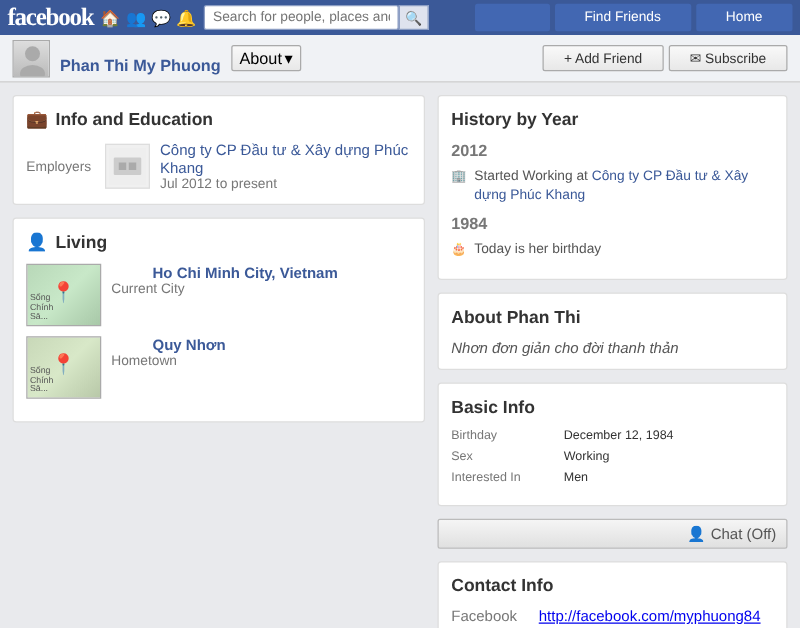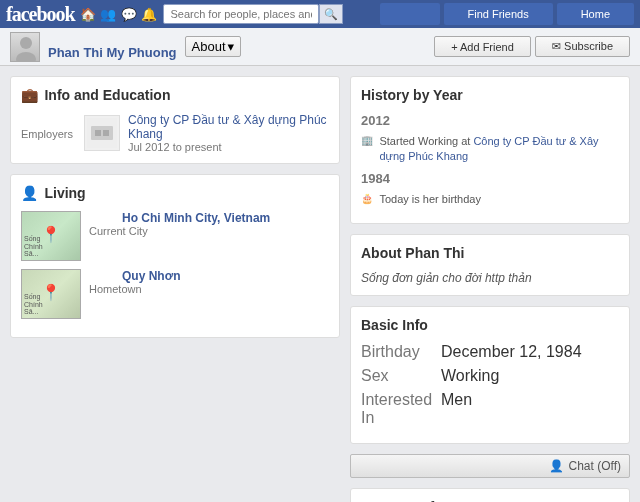--- a/index.html
+++ b/index.html
@@ -287,22 +287,23 @@
     
     .about-text {
       color: #555;
       font-size: 12px;
       font-style: italic;
     }
 
     
     .info-row {
       display: flex;
+      gap: 10px;
       margin-bottom: 6px;
-      font-size: 16px;
+      font-size: 10px;
     }
     .info-label {
       color: #777;
       width: 80px;
       flex-shrink: 0;
     }
     .info-value {
       color: #333;
     }
 
@@ -458,21 +459,21 @@
       <div class="history-item">
         <span class="history-bullet">🎂</span>
         <span class="history-text">Today is her birthday</span>
       </div>
     </div>
 
     <div class="card">
       <div class="card-title">
         <span>About Phan Thi</span>
       </div>
-      <div class="about-text">Sống đơn giản cho đời http thản</div>
+      <div class="about-text">Nhơn đơn giản cho đời thanh thản</div>
     </div>
 
     <div class="card">
       <div class="card-title">
         <span>Basic Info</span>
       </div>
       <div class="info-row">
         <span class="info-label">Birthday</span>
         <span class="info-value">December 12, 1984</span>
       </div>

